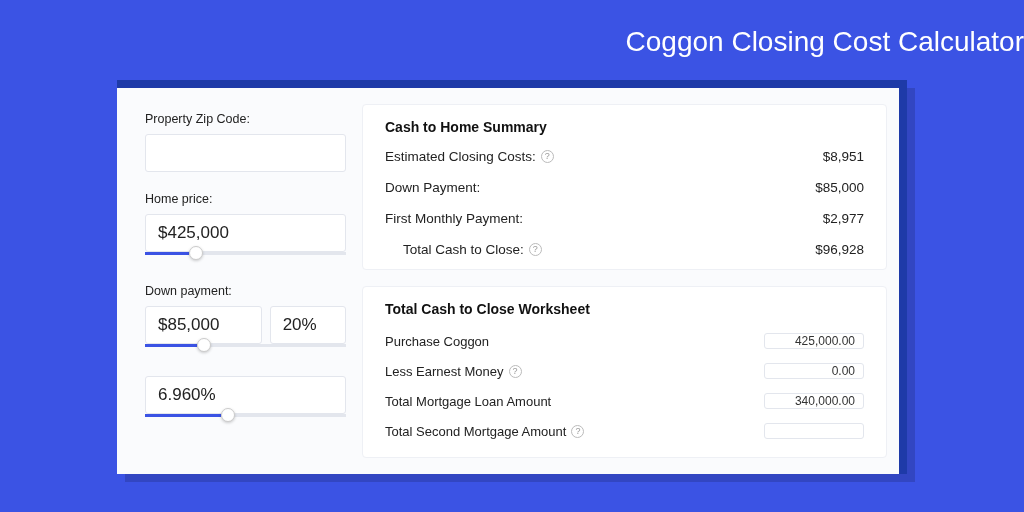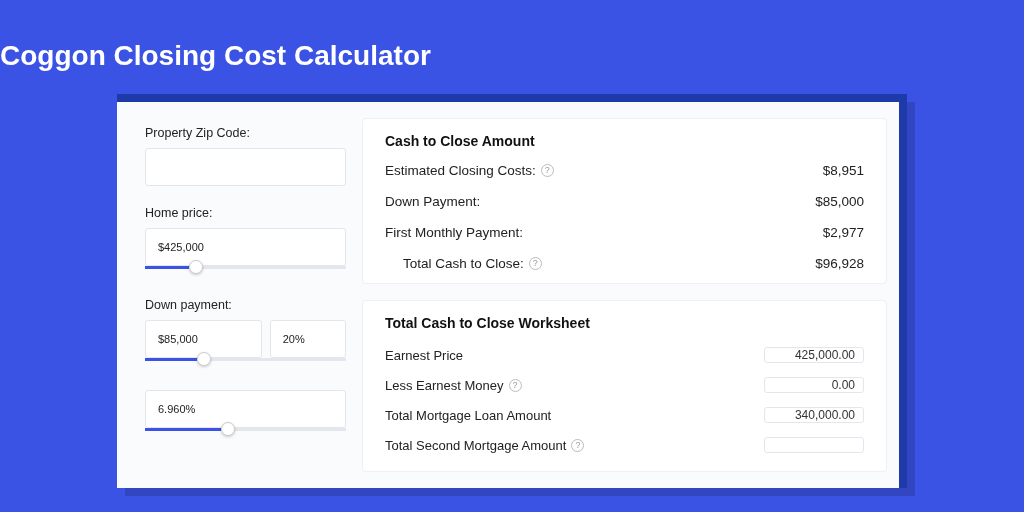--- a/index.html
+++ b/index.html
@@ -1,25 +1,25 @@
 <!DOCTYPE html>
 <html><head>
 <meta charset="utf-8">
 <style>
   * { box-sizing: border-box; margin: 0; padding: 0; }
   html, body { width: 1024px; height: 512px; overflow: hidden; font-family: -apple-system, BlinkMacSystemFont, "Segoe UI", Arial, sans-serif; }
   body { background: #3b53e4; }
-  .page-title { color: #fff; font-size: 28px; font-weight: 700; text-align: left; padding: 40px 0 22px; }
+  .page-title { color: #fff; font-size: 28px; font-weight: 400; text-align: right; padding: 26px 0 22px; }
   .outer-card { background: #1e3aa8; width: 790px; margin: 0 auto; padding: 8px 8px 0 0; box-shadow: 8px 8px 0 rgba(0,0,0,0.15); }
   .inner-card { background: #fafbfd; width: 100%; display: flex; }
   .left-col { width: 245px; padding: 24px 16px 16px 28px; }
   .right-col { flex: 1; padding: 16px 0 16px 0; }
   .field-label { font-size: 12.5px; color: #222; margin-bottom: 8px; display: block; }
   .field-label .link { color: #3b53e4; text-decoration: none; cursor: pointer; }
-  .input-box { background: #fff; border: 1px solid #e3e6ed; border-radius: 3px; height: 38px; width: 100%; padding: 0 12px; font-size: 11px; color: #222; margin-bottom: 4px; }
+  .input-box { background: #fff; border: 1px solid #e3e6ed; border-radius: 3px; height: 38px; width: 100%; padding: 0 12px; font-size: 17px; color: #222; margin-bottom: 4px; }
   .slider-wrap { position: relative; height: 14px; margin-bottom: 14px; }
   .slider-track { position: absolute; top: -4px; left: 0; right: 0; height: 3px; background: #e3e6ed; }
   .slider-fill { position: absolute; top: -4px; left: 0; height: 3px; background: #3b53e4; }
   .slider-thumb { position: absolute; top: -10px; width: 14px; height: 14px; background: #fff; border: 1px solid #ccc; border-radius: 50%; box-shadow: 0 1px 3px rgba(0,0,0,0.2); cursor: pointer; }
   .dp-row { display: flex; gap: 8px; }
   .dp-row .input-box:first-child { flex: 1.8; }
   .dp-row .input-box:last-child { flex: 1; }
   .block { margin-bottom: 4px; }
   .block.zip { margin-bottom: 16px; }
   .summary-panel { background: #fff; border: 1px solid #eef0f5; border-radius: 4px; padding: 14px 22px 10px; margin: 0 12px 16px 0; }
@@ -79,21 +79,21 @@
           <div class="slider-fill" style="width:38%"></div>
           <div class="slider-thumb" style="left:38%"></div>
         </div>
       </div>
 
     </div>
 
     <div class="right-col">
 
       <div class="summary-panel">
-        <div class="summary-title">Cash to Close Amount</div>
+        <div class="summary-title">Cash to Home Summary</div>
 
         <div class="summary-row">
           <span class="lbl">
             <span>Estimated Closing Costs:</span>
             <span class="help-icon">?</span>
           </span>
           <span>$8,951</span>
         </div>
 
         <div class="summary-row">
@@ -117,21 +117,21 @@
           </span>
           <span>$96,928</span>
         </div>
       </div>
 
       <div class="worksheet-panel">
         <div class="worksheet-title">Total Cash to Close Worksheet</div>
 
         <div class="ws-row">
           <span class="lbl">
-            <span>Earnest Price</span>
+            <span>Purchase Coggon</span>
           </span>
           <input class="ws-input" value="425,000.00" style="">
         </div>
 
         <div class="ws-row">
           <span class="lbl">
             <span>Less Earnest Money</span>
             <span class="help-icon">?</span>
           </span>
           <input class="ws-input" value="0.00" style="">

